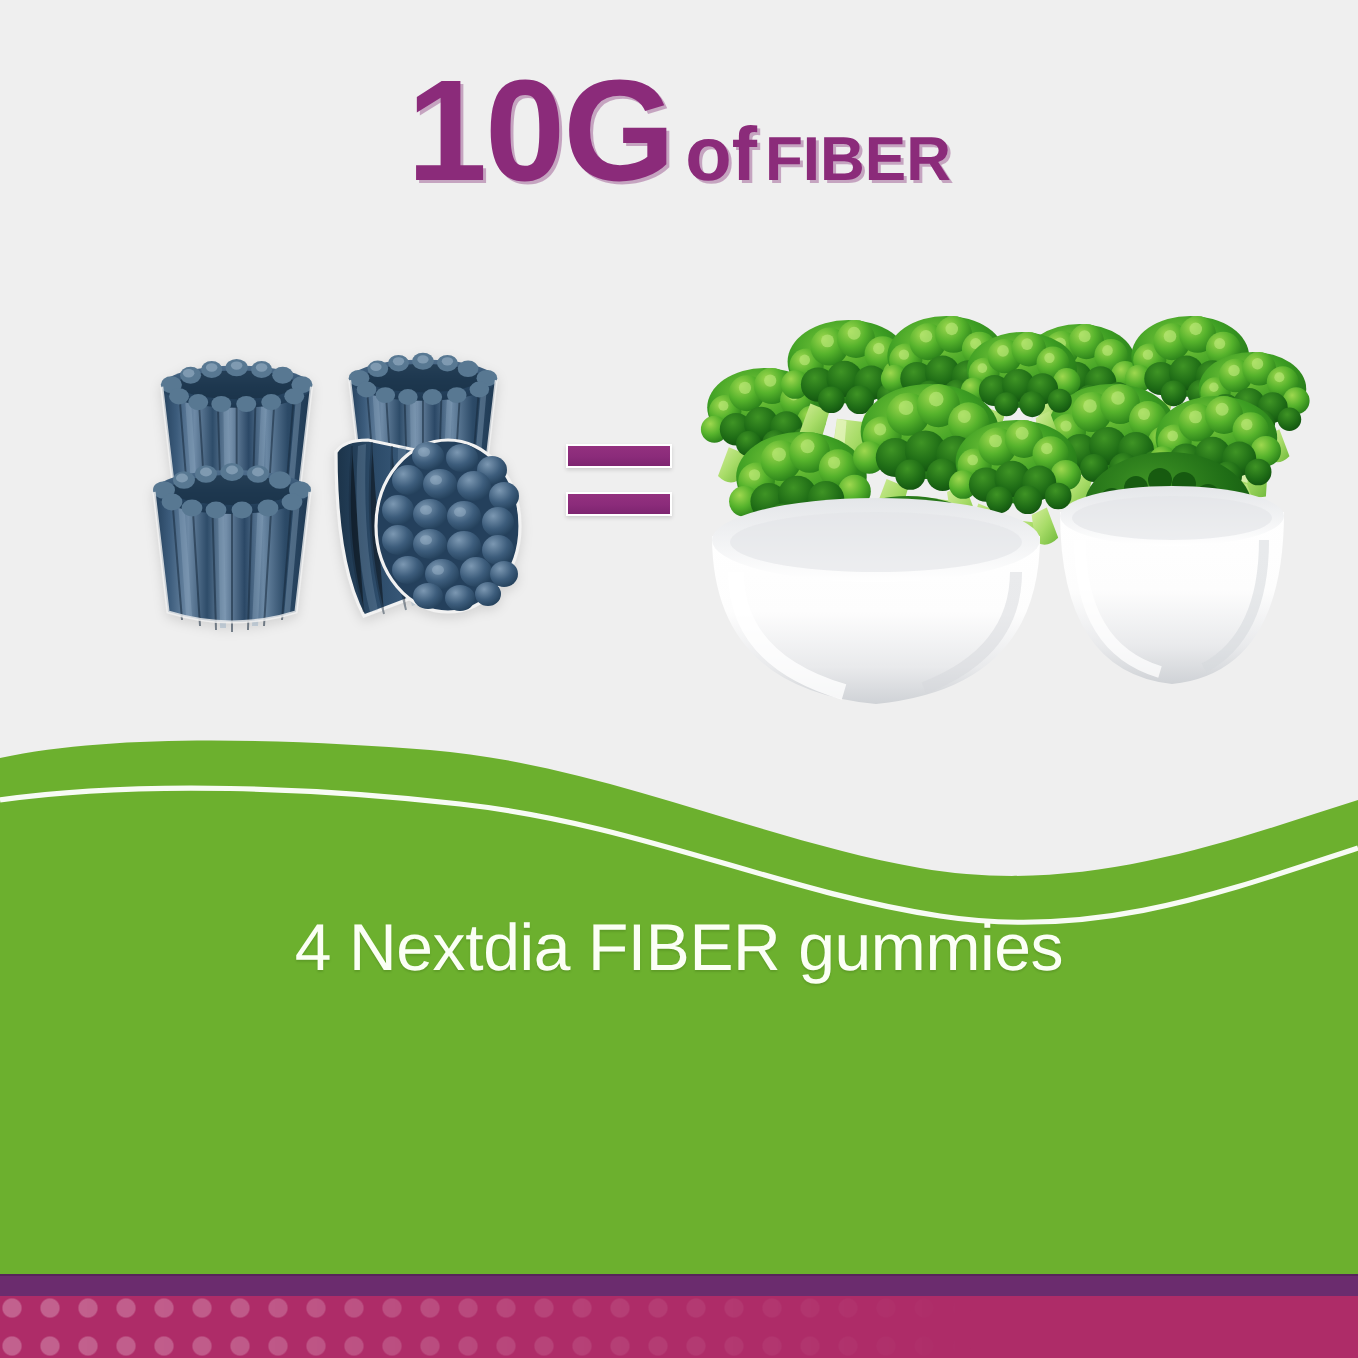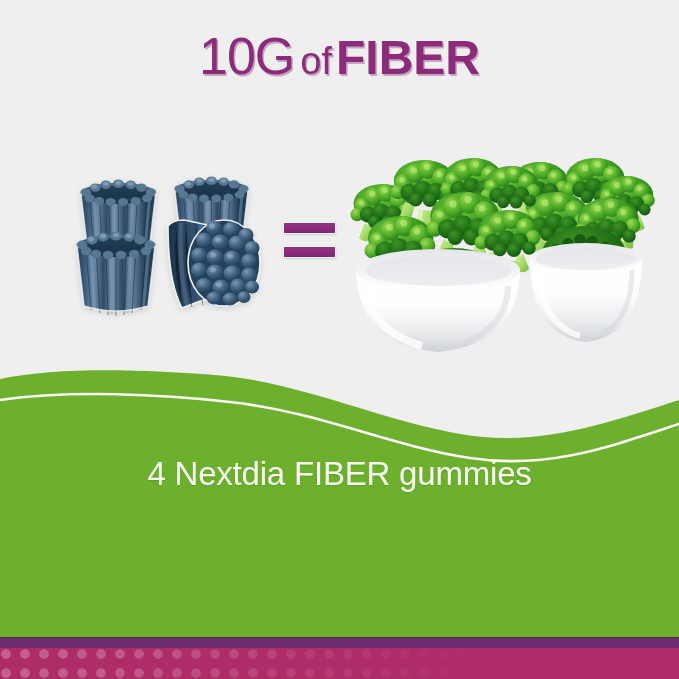--- a/index.html
+++ b/index.html
@@ -26,34 +26,34 @@
     position: absolute;
     left: 0;
     top: 30px;
     width: 679px;
     text-align: center;
     white-space: nowrap;
     color: #8b2b7a;
     line-height: 1;
   }
   #headline .amount {
-    font-size: 52px;
-    font-weight: normal;
+    font-size: 72px;
+    font-weight: bold;
     letter-spacing: -1px;
     text-shadow: 1.5px 1.5px 0 rgba(120,25,105,0.35);
   }
   #headline .of {
     font-size: 38px;
-    font-weight: normal;
+    font-weight: bold;
     letter-spacing: 0px;
     margin-left: 6px;
     text-shadow: 1.5px 1.5px 0 rgba(120,25,105,0.35);
   }
   #headline .fiber {
-    font-size: 48px;
+    font-size: 31px;
     font-weight: bold;
     letter-spacing: 0px;
     margin-left: 4px;
     text-shadow: 1.5px 1.5px 0 rgba(120,25,105,0.35);
   }
 
   
   #equation-row {
     position: absolute;
     left: 0;

